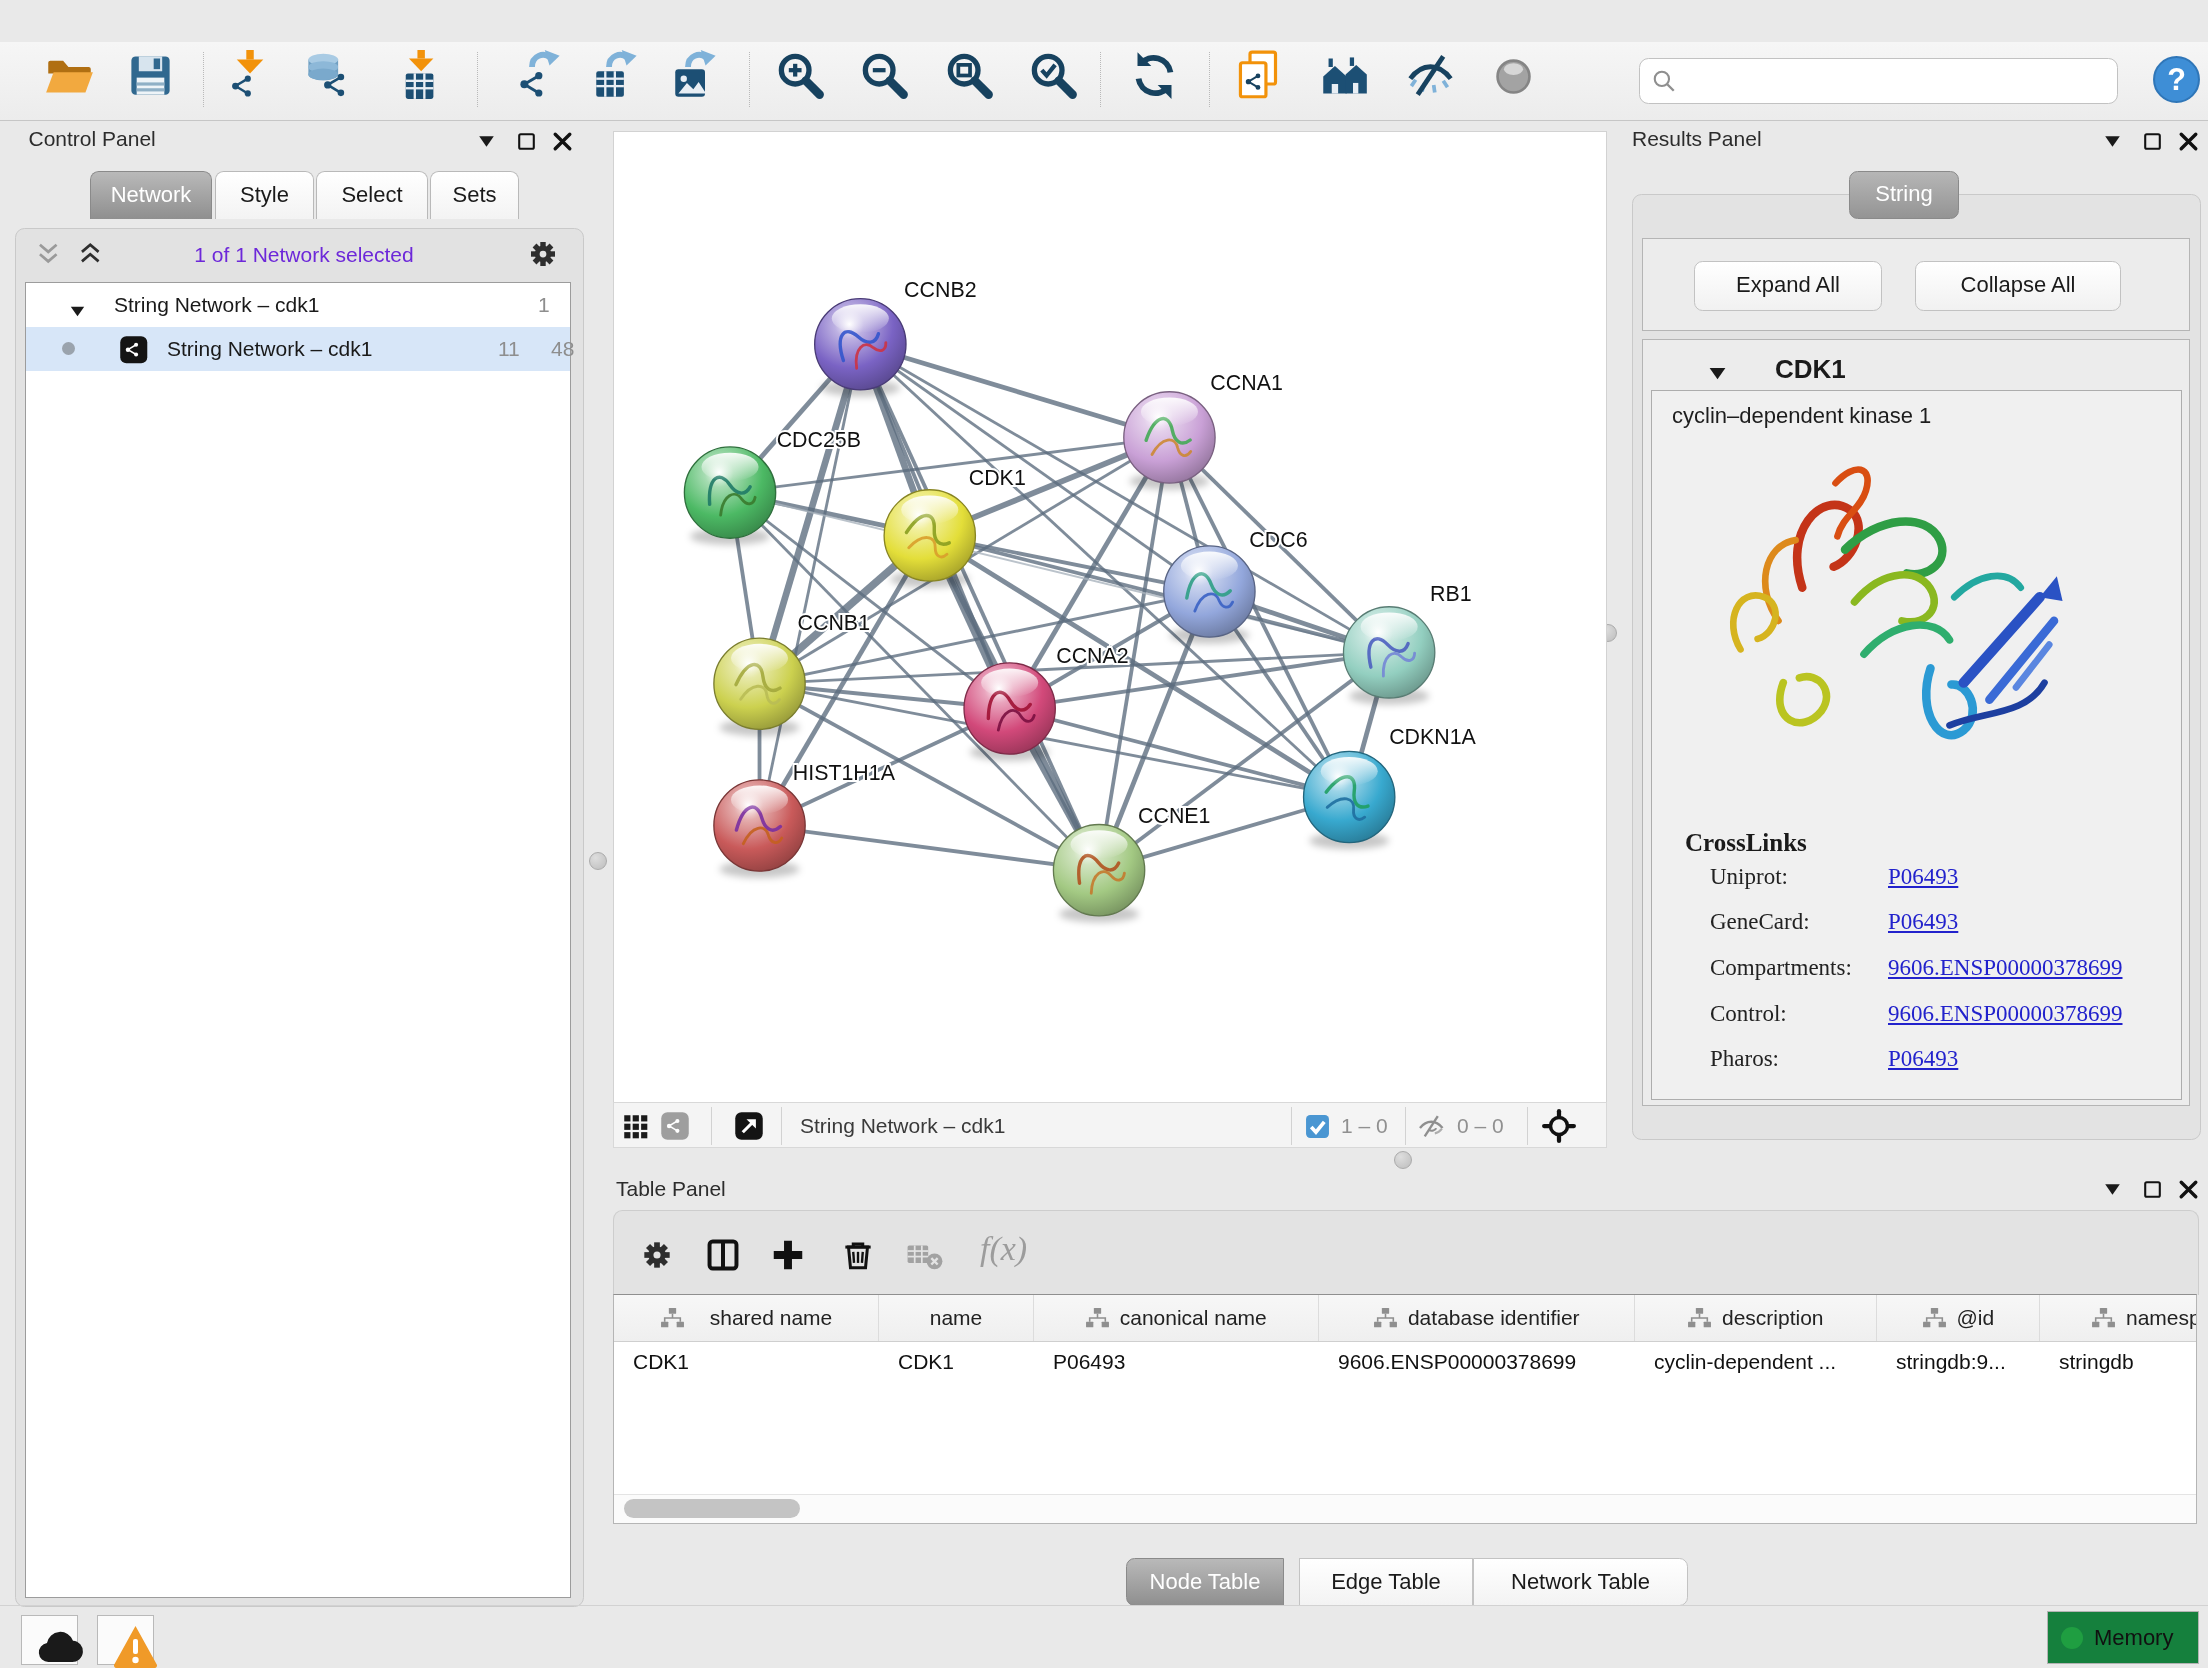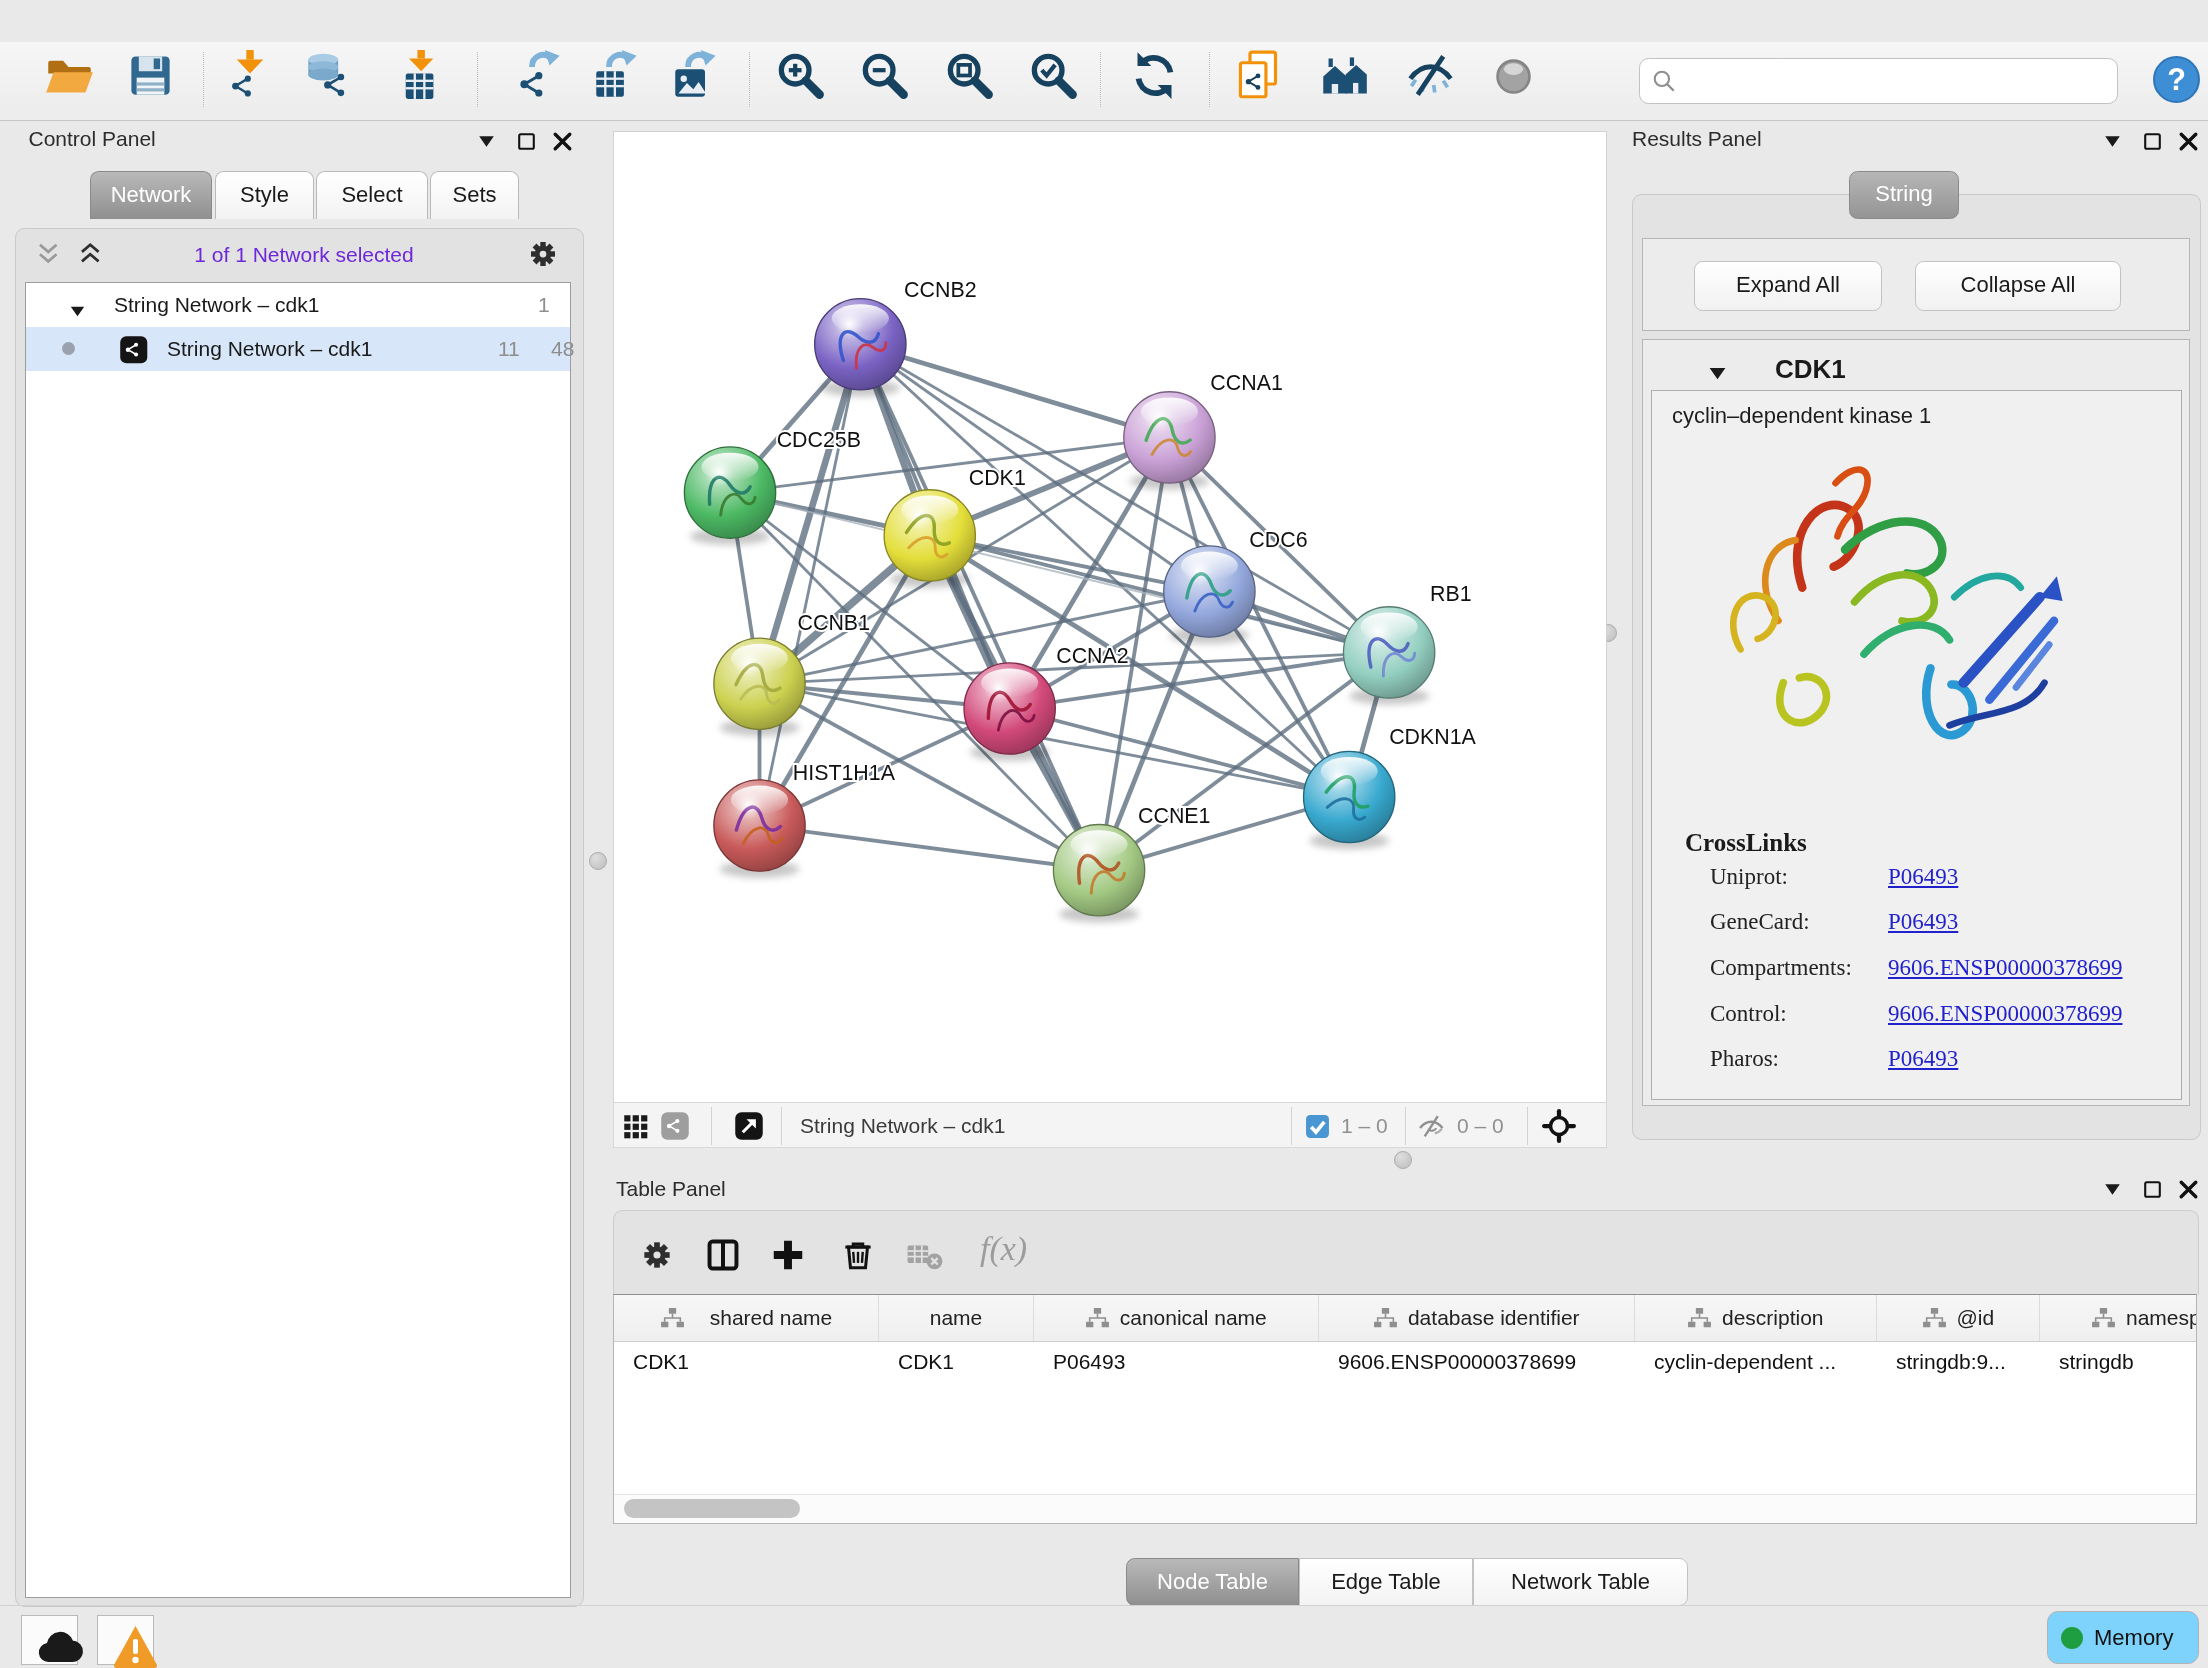--- a/index.html
+++ b/index.html
@@ -90,22 +90,22 @@
   .scrollthumb{position:absolute;left:9.5px;top:4.8px;width:176px;height:19px;border-radius:9.5px;
                background:#c4c4c4;cursor:pointer;}
   .btab{position:absolute;top:1558px;height:48px;box-sizing:border-box;border:1px solid #c3c3c3;
         background:linear-gradient(#ffffff,#f3f3f3);text-align:center;line-height:46px;font-size:22px;cursor:pointer;}
   .btab.active{background:linear-gradient(#b9b9b9,#8f8f8f);color:#fff;border-color:#8a8a8a;}
   
   .statusline{left:0;top:1605px;width:2208px;height:0;border-top:1px solid #d2d2d2;}
   .sbtn{position:absolute;top:1615px;width:55px;height:48px;background:#fbfbfb;border:1.4px solid #b9b9b9;
         cursor:pointer;}
   .sbtn svg{width:34px;height:34px;margin:5.7px 9.5px;}
-  .membtn{left:2047px;top:1611px;width:150px;height:51px;background:#7dd3fc;border:1px solid #b3b3b3;
-          border-radius:11px;cursor:pointer;}
+  .membtn{left:2047px;top:1611px;width:150px;height:51px;background:#15803d;border:1px solid #b3b3b3;
+          border-radius:0;cursor:pointer;}
   .memdot{position:absolute;left:13.3px;top:15px;width:22px;height:22px;border-radius:50%;background:#1f9e41;}
   .memtxt{position:absolute;left:46px;top:0;line-height:51px;font-size:22px;color:#111;}
   svg text{font-family:"Liberation Sans",sans-serif;}
 </style>
 </head>
 <body>
 
 <div class="app">
 
 
@@ -867,21 +867,21 @@
         <div class="td" style="width: 316px;">9606.ENSP00000378699</div>
         <div class="td" style="width: 242px;">cyclin-dependent ...</div>
         <div class="td" style="width: 163px;">stringdb:9...</div>
         <div class="td" style="width: 247px;">stringdb</div>
       </div>
     <div class="scrollstrip">
       <span class="scrollthumb"></span>
     </div>
   </div>
 
-  <div class="btab active" style="left:1126px;width:173px;border-radius:8.6px 0 0 8.6px">Node Table</div>
+  <div class="btab active" style="left:1126px;width:158px;border-radius:8.6px 0 0 8.6px">Node Table</div>
   <div class="btab" style="left:1299px;width:174px">Edge Table</div>
   <div class="btab" style="left:1473px;width:215px;border-radius:0 8.6px 8.6px 0">Network Table</div>
 
   <div class="abs statusline"></div>
   <div class="sbtn" style="left:21px">
     <span><svg viewBox="0 0 48 48" style="width:100%;height:100%">
           <path d="M13 40a9.5 9.5 0 0 1-1.5-18.9 13.5 13.5 0 0 1 26-2.4A10 10 0 0 1 36 40z" fill="#1a1a1a"></path>
         </svg></span>
   </div>
   <div class="sbtn" style="left:97px">

